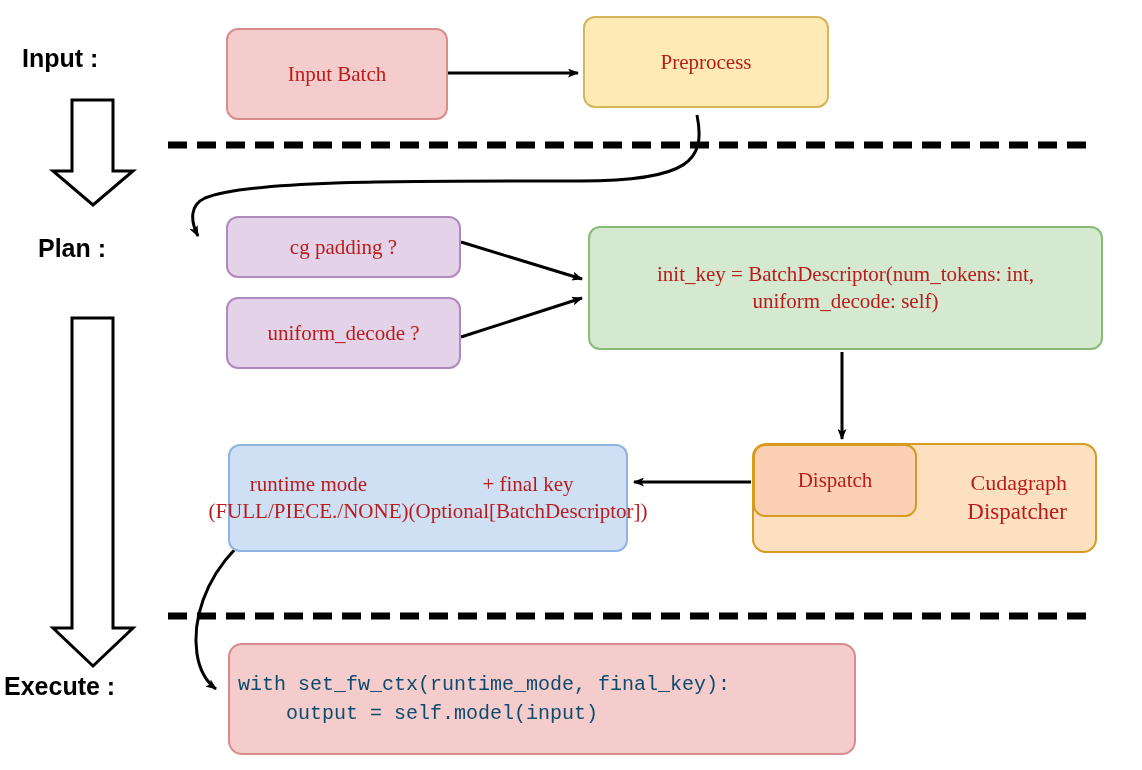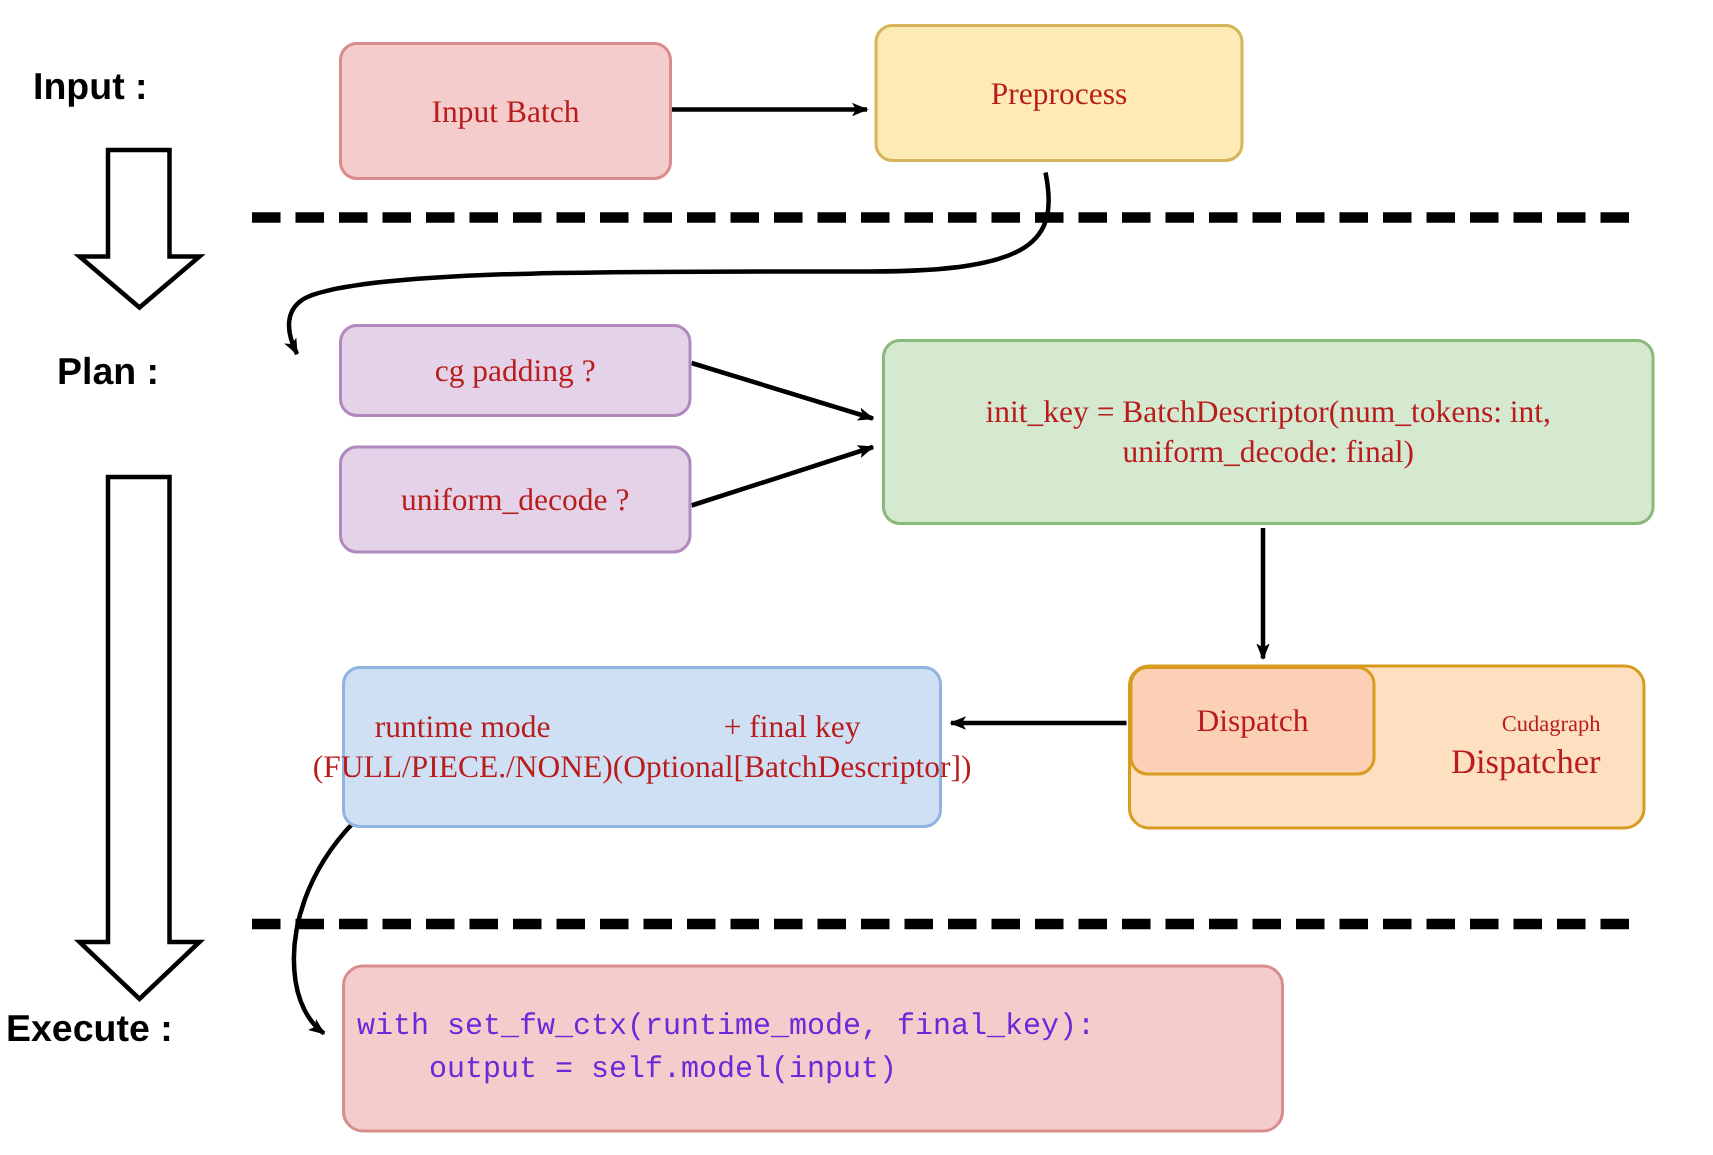--- a/index.html
+++ b/index.html
@@ -80,21 +80,21 @@
   }
   .node-blue {
     background: #cfe0f5;
     border-color: #8fb4e0;
   }
   .node-code {
     background: #f5cccc;
     border-color: #d98c8c;
     font-family: "Liberation Mono", monospace;
     font-size: 20px;
-    color: #6d28d9;
+    color: #0c4a6e;
     text-align: left;
     justify-content: flex-start;
     align-items: center;
     line-height: 1.45;
     border-radius: 14px;
     padding-left: 8px;
   }
   .node-code pre {
     margin: 0;
     font-family: "Liberation Mono", monospace;
@@ -151,25 +151,25 @@
   <div class="node node-purple" style="left:226px; top:216px; width:235px; height:62px;">
     <span class="label">cg padding ?</span>
   </div>
 
   <div class="node node-purple" style="left:226px; top:297px; width:235px; height:72px;">
     <span class="label">uniform_decode ?</span>
   </div>
 
   <div class="node node-green" style="left:588px; top:226px; width:515px; height:124px; flex-direction:column;">
     <span class="label">init_key = BatchDescriptor(num_tokens: int,</span>
-    <span class="label">uniform_decode: final)</span>
+    <span class="label">uniform_decode: self)</span>
   </div>
 
   <div class="node node-outer-orange" style="left:752px; top:443px; width:345px; height:110px; flex-direction:column; align-items:flex-end; justify-content:center;">
-    <span class="label" style="font-size:15px; padding-right:6px;margin-left:47px;">Cudagraph</span>
+    <span class="label" style="font-size:22px; padding-right:6px;margin-left:47px;">Cudagraph</span>
     <span class="label" style="font-size:23px; padding-right:6px;">Dispatcher</span>
   </div>
 
   <div class="node node-inner-orange" style="left:753px; top:444px; width:164px; height:73px;">
     <span class="label">Dispatch</span>
   </div>
 
   <div class="node node-blue" style="left:228px; top:444px; width:400px; height:108px; flex-direction:row;">
     <span class="label">runtime mode (FULL/PIECE./NONE)</span>
     <span class="label">+ final key (Optional[BatchDescriptor])</span>

